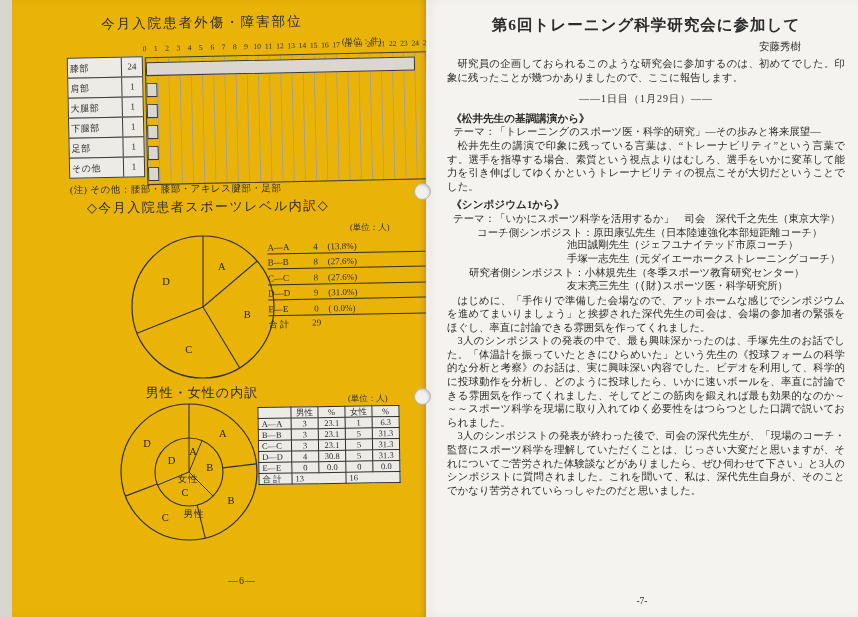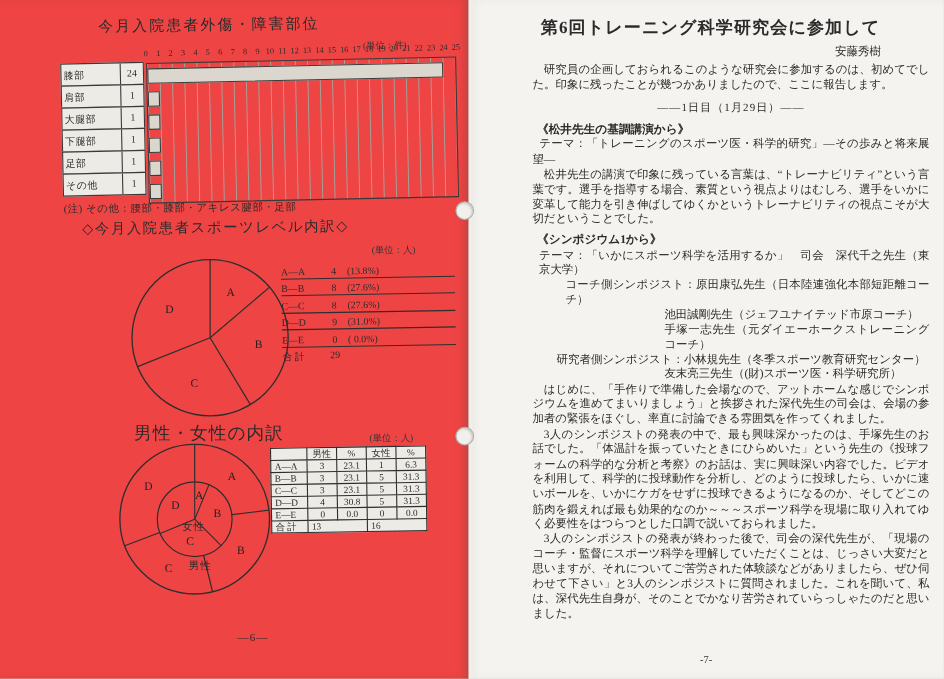--- a/index.html
+++ b/index.html
@@ -4,21 +4,21 @@
 <style>
   html,body{margin:0;padding:0;}
   body{
     width:858px;height:617px;position:relative;overflow:hidden;
     background:#d8d6d0;
     font-family:"Liberation Serif","DejaVu Serif",serif;
     color:#2b2b2b;
     -webkit-font-smoothing:antialiased;
   }
   .page{position:absolute;top:0;height:617px;}
-  .page-left{left:0;width:426px;background:#ef4444;box-shadow:inset -6px 0 10px rgba(0,0,0,0.06);}
+  .page-left{left:12px;width:426px;background:#eab308;box-shadow:inset -6px 0 10px rgba(0,0,0,0.06);}
   .page-right{left:426px;width:432px;background:#f4f3ef;box-shadow:inset 5px 0 8px rgba(0,0,0,0.05);}
   .crease{position:absolute;left:419px;top:0;width:12px;height:617px;
     background:linear-gradient(to right,rgba(0,0,0,0) 0%,rgba(90,85,75,0.12) 40%,rgba(90,85,75,0.28) 52%,rgba(255,255,255,0.35) 66%,rgba(0,0,0,0) 100%);}
   .hole{position:absolute;left:414px;width:15px;height:15px;border-radius:50%;
     background:#f1f0ec;border:1px solid #b3b0a8;box-shadow:inset -1px 1px 2px rgba(0,0,0,0.18);}
   .hole.h1{top:183px}.hole.h2{top:388px}
 
   
   .lp-title{position:absolute;left:40px;top:14px;width:300px;text-align:center;
     font-size:13.5px;letter-spacing:2px;transform:rotate(-0.8deg);}
@@ -45,49 +45,49 @@
   .lp-pie-unit{position:absolute;left:338px;top:222px;}
   .pie-svg{position:absolute;}
   #pie1-svg{left:116px;top:232px;}
   .legend1{position:absolute;left:256px;top:237px;width:158px;font-size:9px;transform:rotate(-1deg);}
   .lrow{display:flex;border-bottom:1px solid #2e2e2e;height:13.6px;align-items:flex-end;padding-bottom:1px;}
   .lg-label{width:36px;}
   .lg-val{width:24px;text-align:center;}
   .lg-pct{flex:1;}
   .ltotal{display:flex;padding-top:2px;height:14px;}
 
-  .lp-donut-title{position:absolute;left:40px;top:384px;width:300px;text-align:center;font-size:16px;letter-spacing:1px;}
+  .lp-donut-title{position:absolute;left:40px;top:384px;width:300px;text-align:center;font-size:13px;letter-spacing:1px;}
   .lp-donut-unit{position:absolute;left:336px;top:393px;}
   #donut-svg{left:106px;top:401px;}
   .ring-word{position:absolute;font-size:9.5px;text-align:center;letter-spacing:1px;}
   .female-word{left:152px;top:473px;width:48px;}
   .male-word{left:158px;top:508px;width:48px;}
 
   .gender-table{position:absolute;left:246px;top:406px;transform:rotate(-0.9deg);}
   .gender-table table{border-collapse:collapse;font-size:8.5px;background:#edebe6;}
   .gender-table th,.gender-table td{border:1px solid #2e2e2e;padding:0 3px;text-align:center;font-weight:normal;height:10px;line-height:10px;}
   .gender-table td.rowhead{text-align:left;min-width:26px;}
   .gender-table td.num{min-width:20px;}
 
   .lp-pagenum{position:absolute;left:30px;top:575px;width:400px;text-align:center;font-size:10px;letter-spacing:1px;}
 
   
   .rp{padding:15px 13px 0 21px;}
   .rp-title{font-size:15.5px;font-weight:bold;text-align:center;letter-spacing:1px;}
   .rp-author{text-align:right;padding-right:44px;font-size:10.5px;margin-top:4px;}
-  .rp-body{font-size:10.4px;line-height:13.6px;text-align:justify;margin-top:3px;margin-left:37px;}
+  .rp-body{font-size:10.4px;line-height:13.6px;text-align:justify;margin-top:3px;}
   .rp-body p{margin:0;text-indent:1em;}
   .rp-day{text-align:center;text-indent:0 !important;margin:8px 0 6px !important;font-size:10px;letter-spacing:1px;}
   .rp-sechead{font-weight:bold;text-indent:0.4em !important;margin-top:5px !important;font-size:10.6px;}
   .rp-theme{text-indent:0.6em !important;}
   .sym-line{text-indent:0 !important;}
   .ind0{padding-left:6px;}
   .ind1{padding-left:30px;}
   .ind1b{padding-left:22px;}
-  .ind2{padding-left:120px;}
+  .ind2{padding-left:120px;font-family:Liberation Mono, monospace;}
   .rp-pagenum{position:absolute;left:0;bottom:11px;width:100%;text-align:center;font-size:9.5px;}
 </style>
 </head>
 <body>
 
 <div class="page page-left">
 
   <div class="lp-title">今月入院患者外傷・障害部位</div>
   <div class="unit lp-bar-unit">(単位：件)</div>
 
@@ -312,21 +312,21 @@
       <p>松井先生の講演で印象に残っている言葉は、“トレーナビリティ”という言葉です。選手を指導する場合、素質という視点よりはむしろ、選手をいかに変革して能力を引き伸ばしてゆくかというトレーナビリティの視点こそが大切だということでした。</p>
 
       <p class="rp-sechead">《シンポジウム1から》</p>
       <p class="sym-line ind0">テーマ：「いかにスポーツ科学を活用するか」　司会　深代千之先生（東京大学）</p>
       <p class="sym-line ind1">コーチ側シンポジスト：原田康弘先生（日本陸連強化本部短距離コーチ）</p>
       <p class="sym-line ind2">池田誠剛先生（ジェフユナイテッド市原コーチ）</p>
       <p class="sym-line ind2">手塚一志先生（元ダイエーホークストレーニングコーチ）</p>
       <p class="sym-line ind1b">研究者側シンポジスト：小林規先生（冬季スポーツ教育研究センター）</p>
       <p class="sym-line ind2">友末亮三先生（(財)スポーツ医・科学研究所）</p>
       <p>はじめに、「手作りで準備した会場なので、アットホームな感じでシンポジウムを進めてまいりましょう」と挨拶された深代先生の司会は、会場の参加者の緊張をほぐし、率直に討論できる雰囲気を作ってくれました。</p>
-      <p>3人のシンポジストの発表の中で、最も興味深かったのは、手塚先生のお話でした。「体温計を振っていたときにひらめいた」という先生の《投球フォームの科学的な分析と考察》のお話は、実に興味深い内容でした。ビデオを利用して、科学的に投球動作を分析し、どのように投球したら、いかに速いボールを、いかにケガをせずに投球できるようになるのか、そしてどこの筋肉を鍛えれば最も効果的なのか～～～スポーツ科学を現場に取り入れてゆく必要性をはつらつとした口調で説いておられました。</p>
+      <p>3人のシンポジストの発表の中で、最も興味深かったのは、手塚先生のお話でした。「体温計を振っていたときにひらめいた」という先生の《投球フォームの科学的な分析と考察》のお話は、実に興味深い内容でした。ビデオを利用して、科学的に投球動作を分析し、どのように投球したら、いかに速いボールを、率直に討論できる雰囲気を作ってくれました、そしてどこの筋肉を鍛えれば最も効果的なのか～～～スポーツ科学を現場に取り入れてゆく必要性をはつらつとした口調で説いておられました。</p>
       <p>3人のシンポジストの発表が終わった後で、司会の深代先生が、「現場のコーチ・監督にスポーツ科学を理解していただくことは、じっさい大変だと思いますが、それについてご苦労された体験談などがありましたら、ぜひ伺わせて下さい」と3人のシンポジストに質問されました。これを聞いて、私は、深代先生自身が、そのことでかなり苦労されていらっしゃたのだと思いました。</p>
     </div>
   </div>
   <div class="rp-pagenum">-7-</div>
 </div>
 
 <div class="crease"></div>
 <div class="hole h1"></div>
 <div class="hole h2"></div>
 

